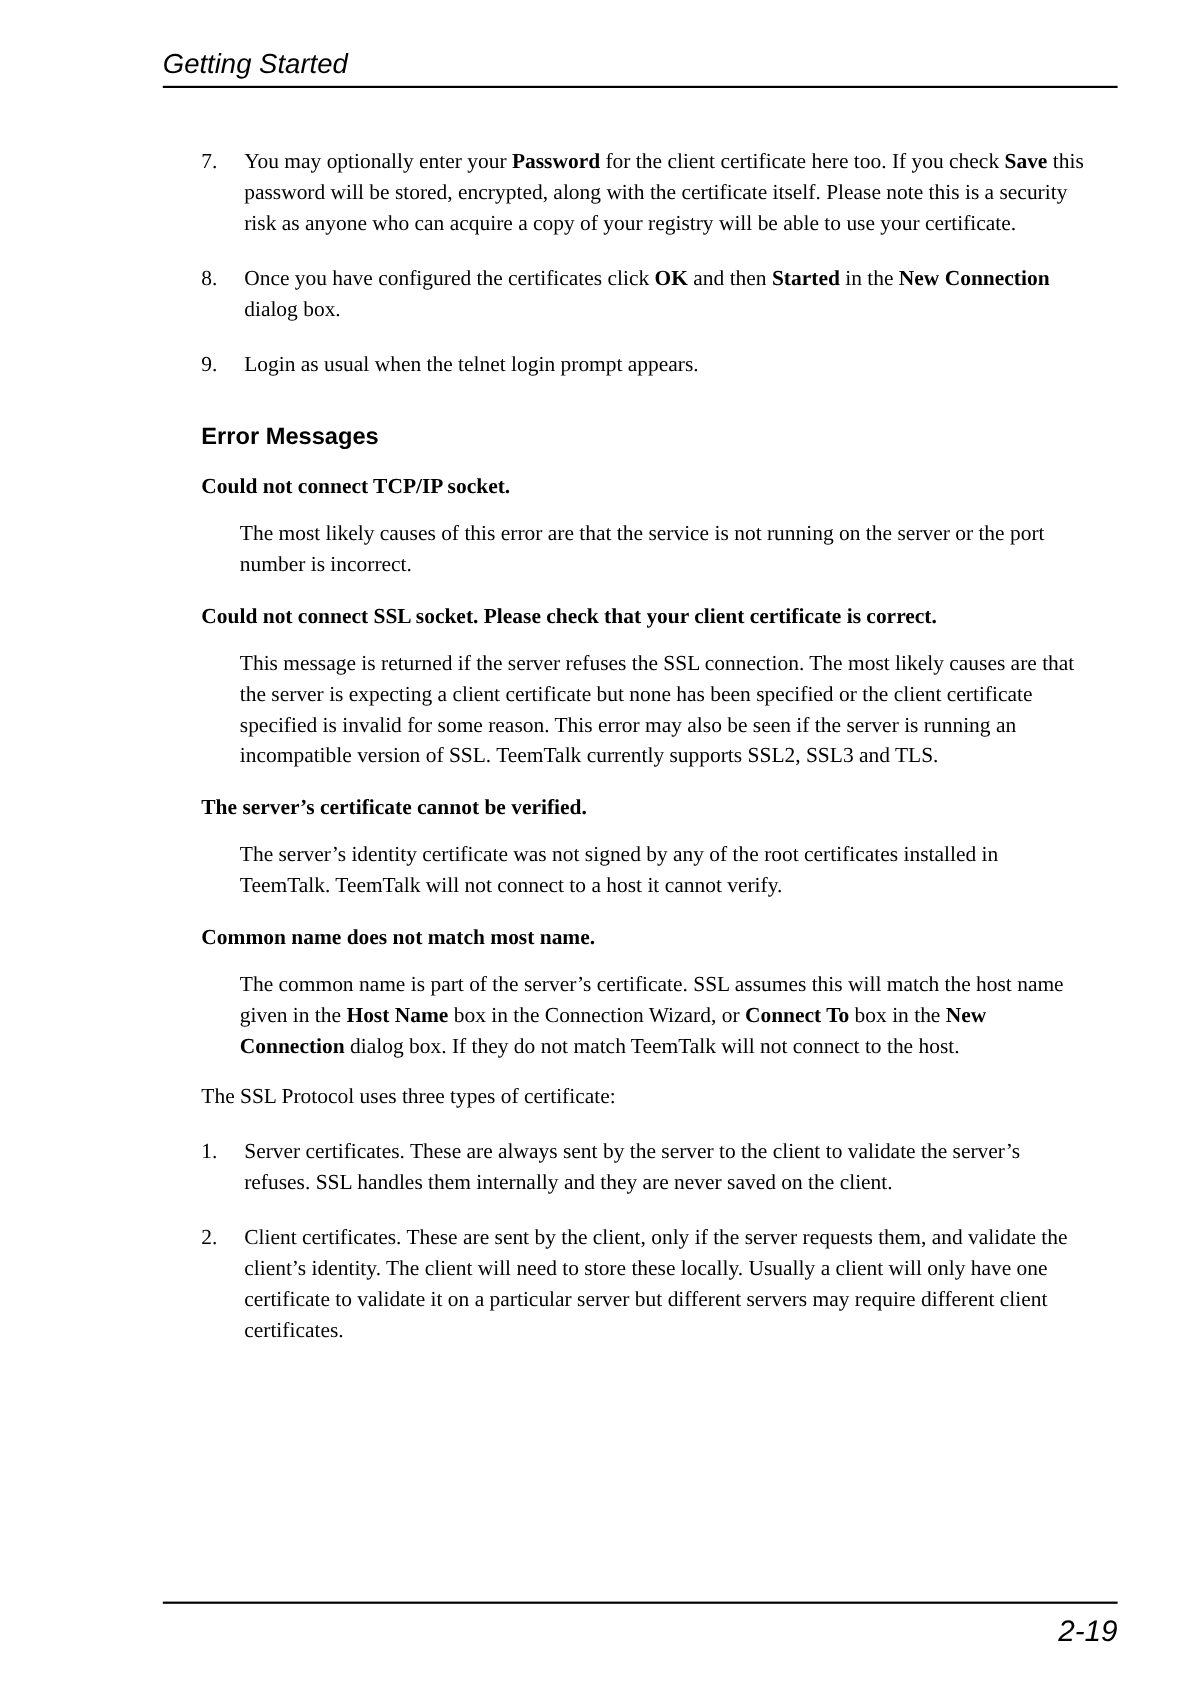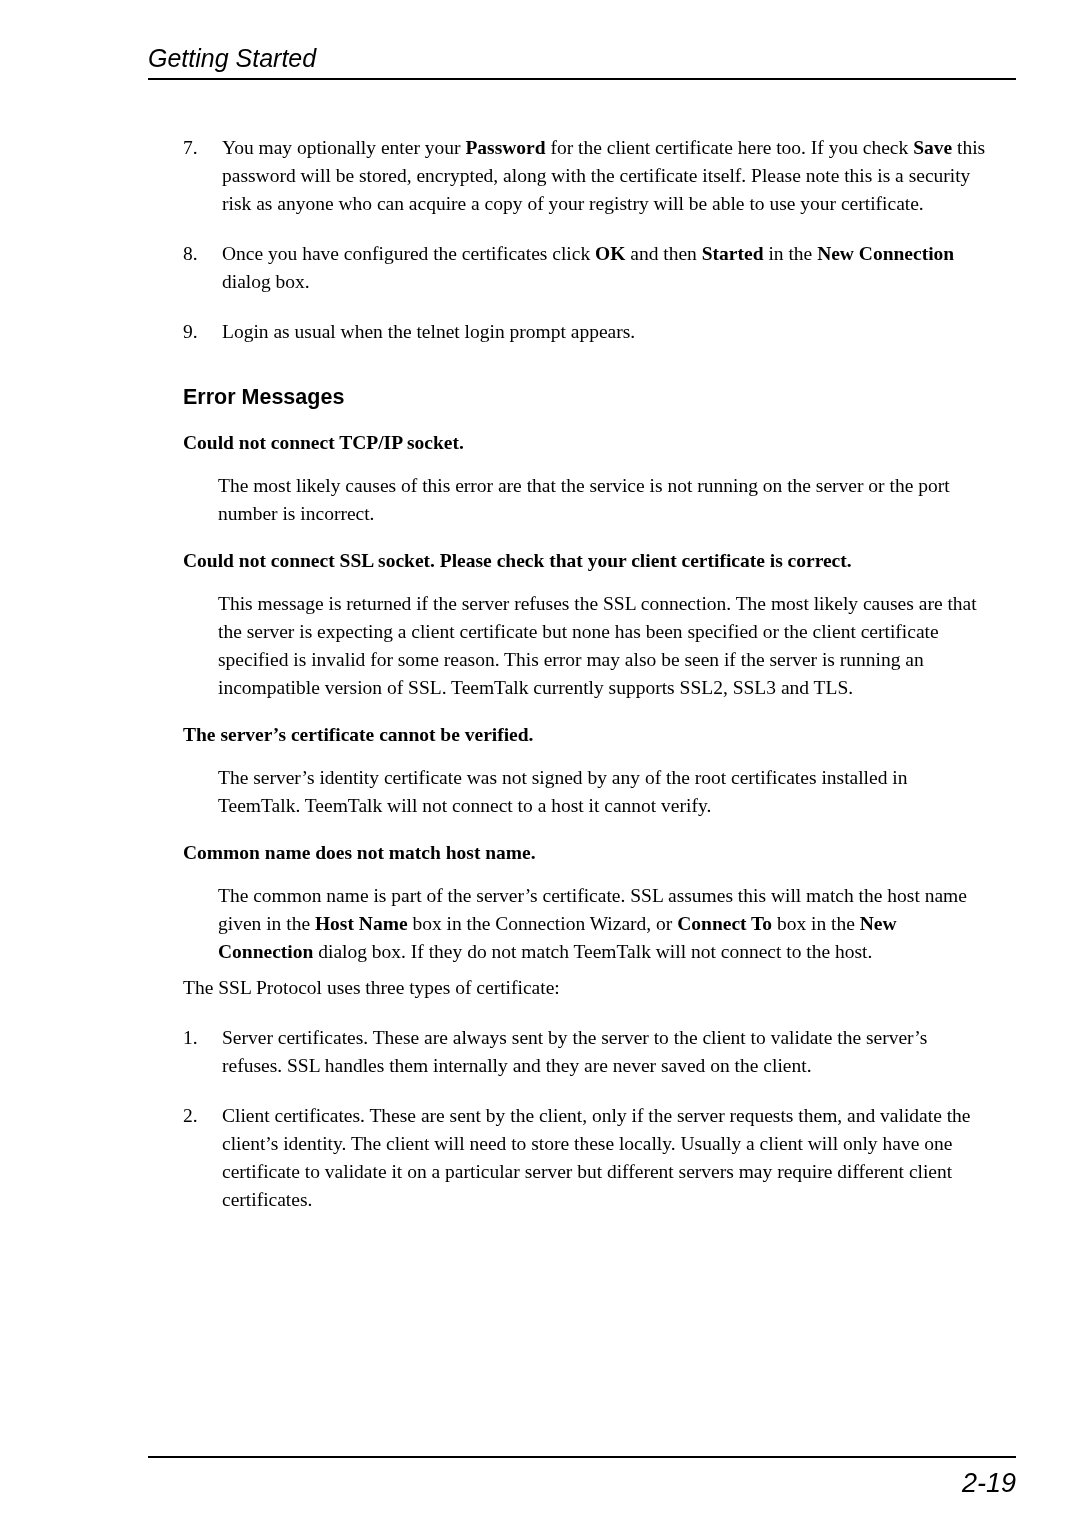--- a/index.html
+++ b/index.html
@@ -77,21 +77,21 @@
   }
   .big-heading {
     margin: 38px 0 0 0;
     font-family: "Liberation Sans", sans-serif;
     font-weight: normal;
     font-size: 33px;
     line-height: 40px;
     letter-spacing: -0.5px;
   }
   .intro-para {
-    margin: 8px 0 0 0;
+    margin: 18px 0 0 0;
     width: 780px;
   }
   b { font-weight: bold; }
   
   .footer {
     position: absolute;
     top: 1456px;
     left: 148px;
     width: 868px;
   }
@@ -139,21 +139,21 @@
 
     <h3 class="sub-heading">Could not connect TCP/IP socket.</h3>
     <p class="indent-para">The most likely causes of this error are that the service is not running on the server or the port number is incorrect.</p>
 
     <h3 class="sub-heading">Could not connect SSL socket. Please check that your client certificate is correct.</h3>
     <p class="indent-para">This message is returned if the server refuses the SSL connection. The most likely causes are that the server is expecting a client certificate but none has been specified or the client certificate specified is invalid for some reason. This error may also be seen if the server is running an incompatible version of SSL. TeemTalk currently supports SSL2, SSL3 and TLS.</p>
 
     <h3 class="sub-heading">The server’s certificate cannot be verified.</h3>
     <p class="indent-para">The server’s identity certificate was not signed by any of the root certificates installed in TeemTalk. TeemTalk will not connect to a host it cannot verify.</p>
 
-    <h3 class="sub-heading">Common name does not match host name.</h3>
+    <h3 class="sub-heading">Common name does not match most name.</h3>
     <p class="indent-para">The common name is part of the server’s certificate. SSL assumes this will match the host name given in the <b>Host Name</b> box in the Connection Wizard, or <b>Connect To</b> box in the <b>New Connection</b> dialog box. If they do not match TeemTalk will not connect to the host.</p>
 
     <p class="intro-para">The SSL Protocol uses three types of certificate:</p>
 
     <div class="notes-list">
       <div class="list-item">
         <span class="num">1.</span>
         <div class="text">Server certificates. These are always sent by the server to the client to validate the server’s refuses. SSL handles them internally and they are never saved on the client.</div>
       </div>
       <div class="list-item">

